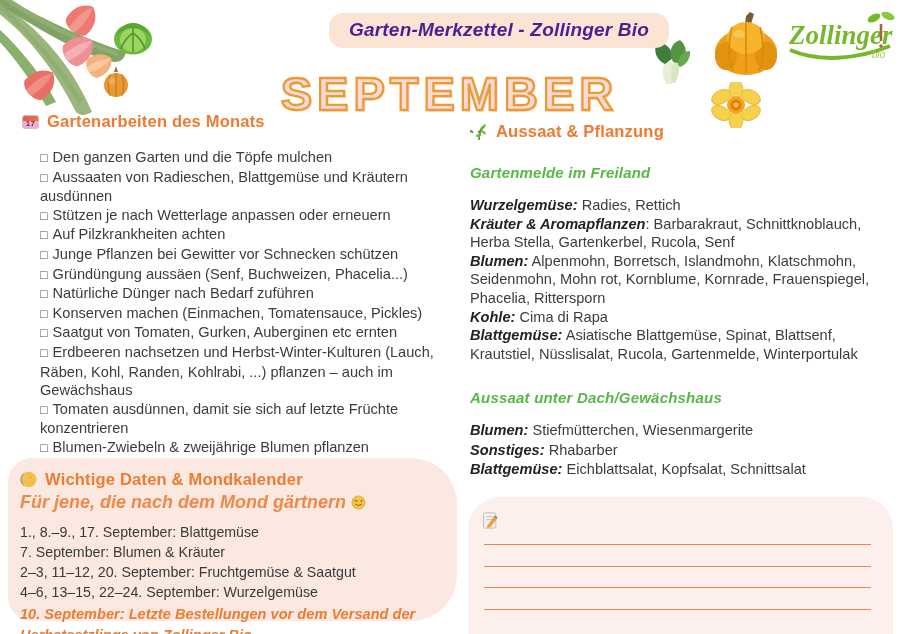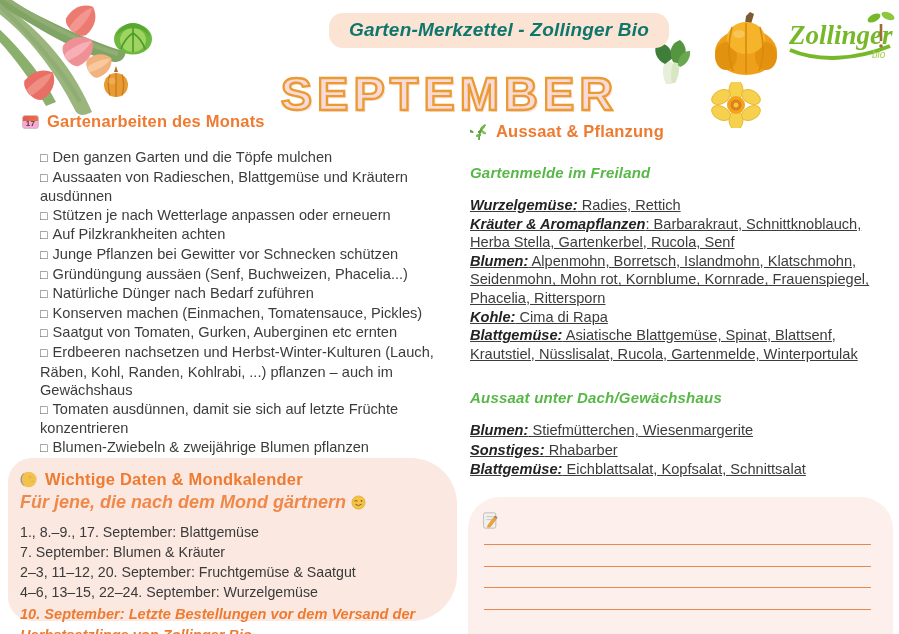--- a/index.html
+++ b/index.html
@@ -11,21 +11,21 @@
     overflow: hidden;
     font-family: "Liberation Sans", sans-serif;
     color: #3c3c3c;
   }
   .abs { position: absolute; }
 
   
   .badge {
     position: absolute; left: 329px; top: 13px;
     background: #fbe4d4;
-    color: #0f766e;
+    color: #4c1d95;
     font-size: 19px; font-style: italic; font-weight: 600;
     padding: 6px 20px 7px 20px;
     border-radius: 14px;
     letter-spacing: 0.2px;
   }
   .big-title {
     position: absolute; left: 0; right: 0; top: 42px;
     text-align: center;
     font-size: 47px; font-weight: 800; letter-spacing: 5px;
     color: #f9dada;
@@ -86,21 +86,21 @@
   }
 
   
   .sow-head { left: 470px; top: 122px; }
   .green-sub {
     color: #58b847; font-weight: 700; font-style: italic; font-size: 15px;
     letter-spacing: 0.2px;
   }
   .sub1 { left: 470px; top: 164px; }
   .sub2 { left: 470px; top: 389px; }
-  .rows { width: 424px; font-size: 14.6px; line-height: 18.6px; text-decoration: underline; }
+  .rows { width: 424px; font-size: 14.6px; line-height: 18.6px; }
   #rows-0 { left: 470px; top: 196px; }
   #rows-1 { left: 470px; top: 421px; line-height: 19.5px; }
   .row b { font-style: italic; color: #232323; }
 
   
   .notes-box {
     left: 468px; top: 497px; width: 425px; height: 160px;
     background: #fdf0ec;
     border-radius: 32px 32px 0 0;
     padding: 15px 18px 0 14px;

